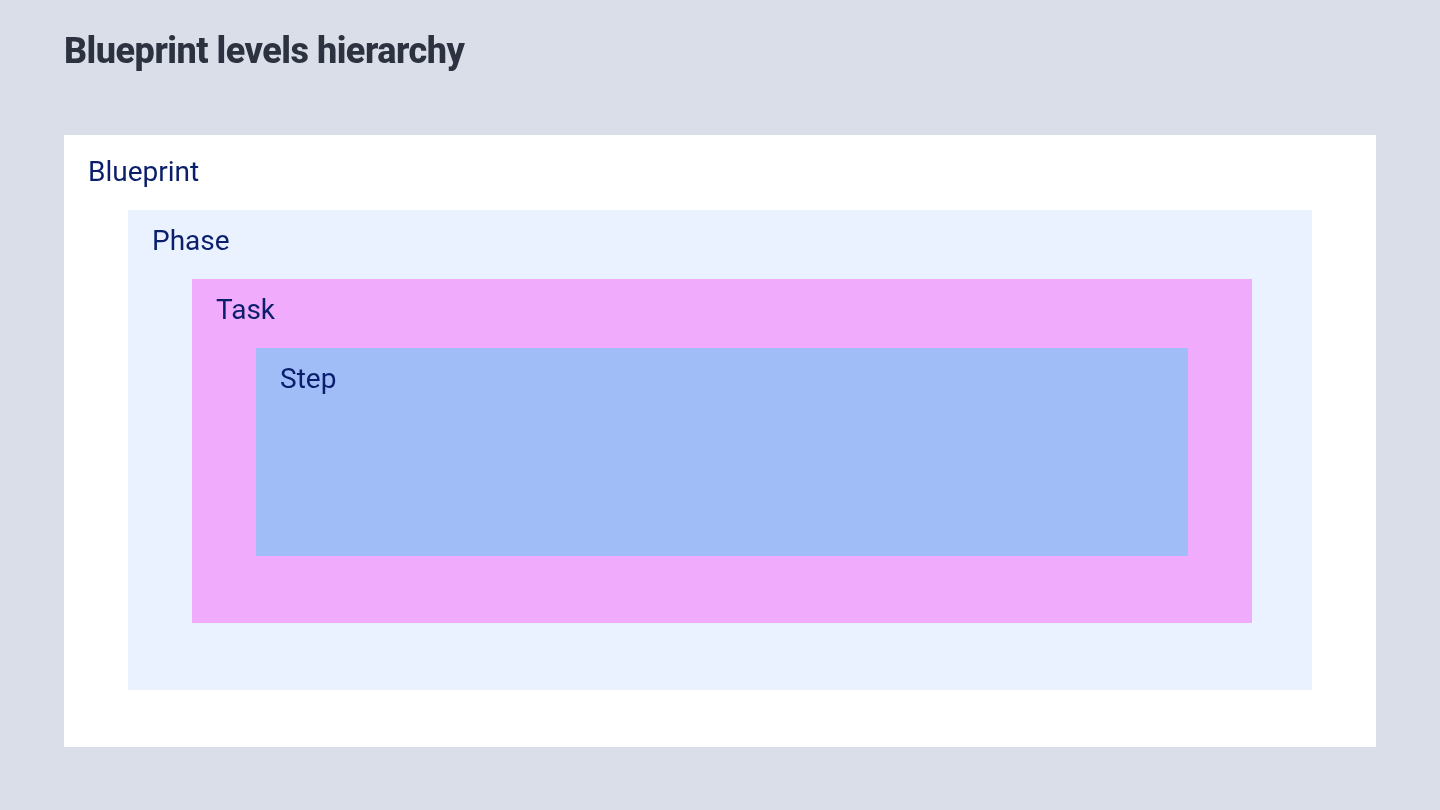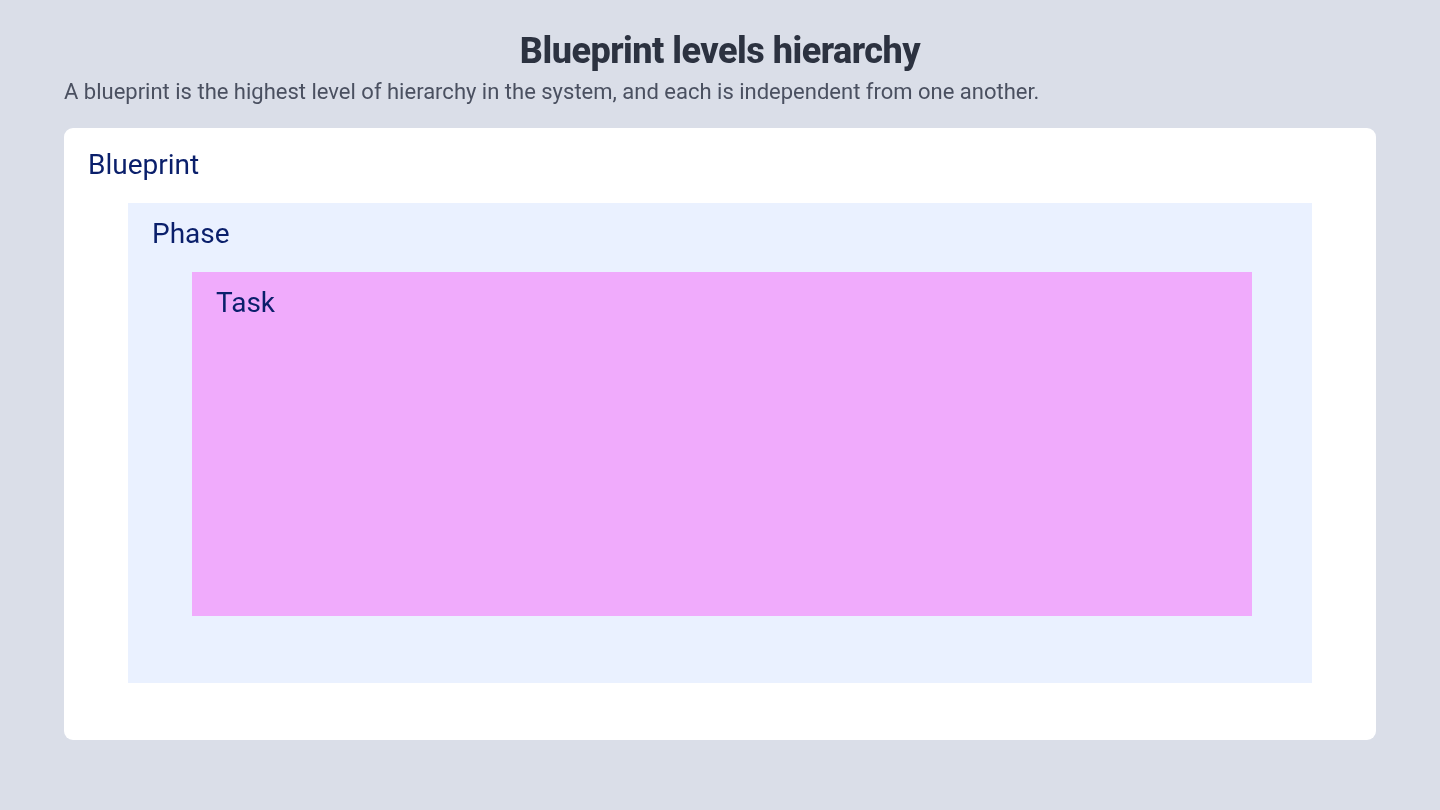--- a/index.html
+++ b/index.html
@@ -14,37 +14,35 @@
       width: 1440px;
       height: 810px;
       padding: 30px 64px 30px 64px;
     }
     
     .page-title {
       font-size: 36px;
       font-weight: 800;
       color: #2c3240;
       letter-spacing: -0.5px;
-      margin-bottom: 4px;
-      text-align: center;
+      margin-bottom: 11px;
     }
     
     .page-description {
       font-size: 22px;
       font-weight: 400;
       color: #4a5060;
       line-height: 1.45;
       margin-bottom: 20px;
     }
     
     .blueprint-box {
       background-color: #ffffff;
       padding: 20px 64px 60px 24px;
       height: 612px;
-      border-radius: 9px;
     }
     
     .blueprint-label {
       font-size: 28px;
       font-weight: 400;
       color: #0a1f6b;
       margin-bottom: 22px;
     }
     
     .phase-box {
@@ -86,27 +84,30 @@
       font-size: 28px;
       font-weight: 400;
       color: #0a1f6b;
     }
   </style>
 </head>
 <body>
 
 <h1 class="page-title">Blueprint levels hierarchy</h1>
 <p class="page-description">
-  <span>A blueprint is the highest level of hierarchy in the system, and each is independent from one another.</span><br>
+  <br>
 </p>
 
 <div class="blueprint-box">
   <div class="blueprint-label">Blueprint</div>
 
   <div class="phase-box">
     <div class="phase-label">Phase</div>
 
     <div class="task-box">
       <div class="task-label">Task</div>
 
+      <div class="step-box">
+        <div class="step-label">Step</div>
+      </div>
     </div>
   </div>
 </div>
 
 </body></html>

